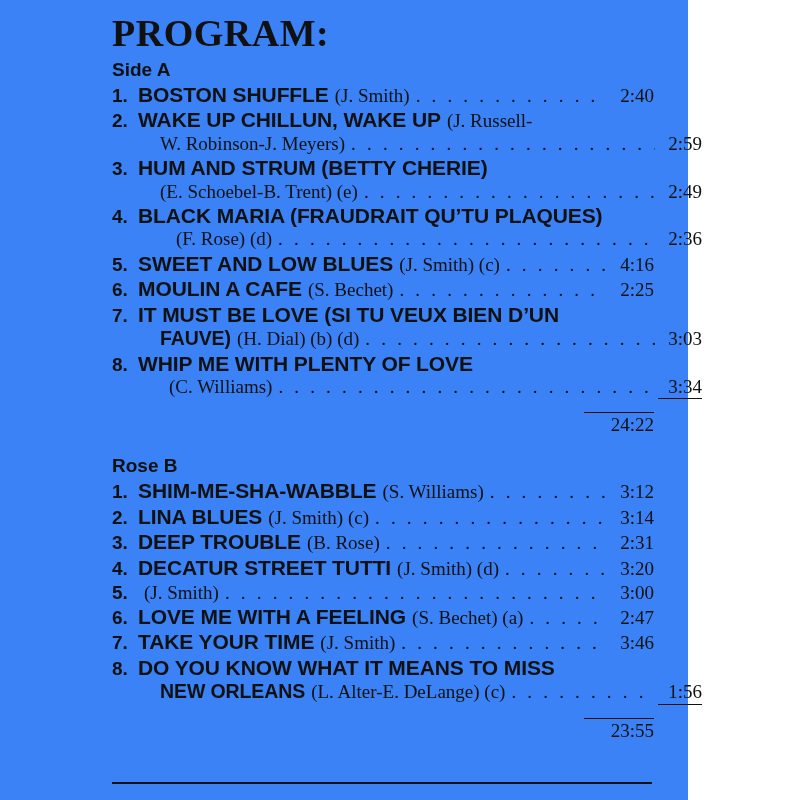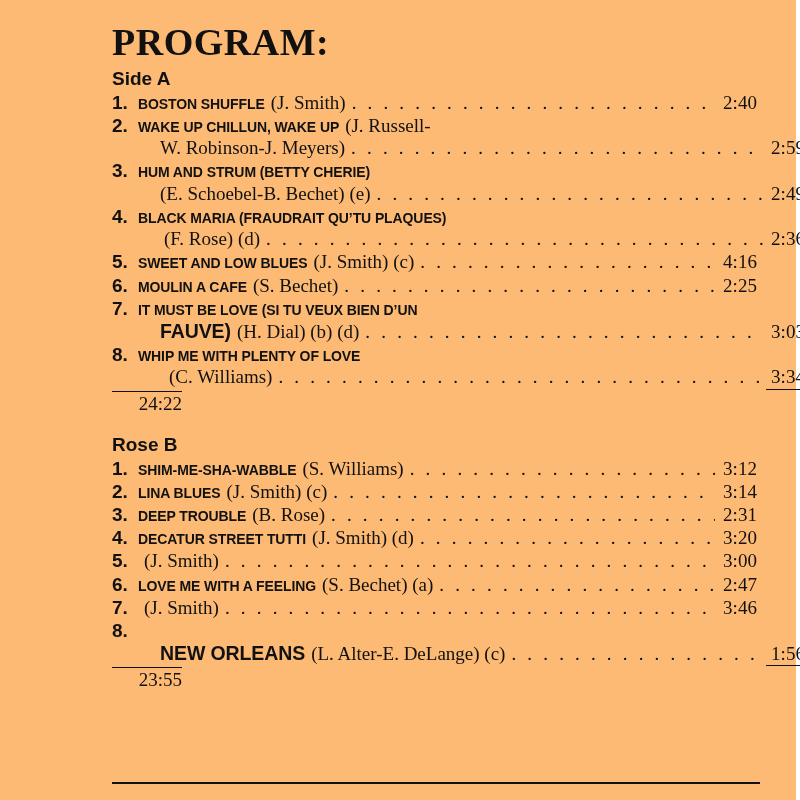--- a/index.html
+++ b/index.html
@@ -9,25 +9,25 @@
   }
   body {
     width: 800px;
     height: 800px;
     font-family: "Liberation Serif", serif;
     color: #111111;
     overflow: hidden;
   }
   .page {
     position: relative;
-    width: 796px;
+    width: 688px;
     height: 800px;
-    background: #fdba74;
+    background: #3b82f6;
     box-sizing: border-box;
-    padding: 23px 34px 0 112px;
+    padding: 14px 34px 0 112px;
   }
   .program-title {
     font-family: "Liberation Serif", serif;
     font-weight: bold;
     font-size: 38px;
     letter-spacing: 0.5px;
     margin: 0 0 2px 0;
     line-height: 1.05;
   }
   .side-heading {
@@ -60,21 +60,21 @@
     font-family: "Liberation Sans", sans-serif;
     font-weight: bold;
     font-size: 19px;
     width: 26px;
     flex: 0 0 26px;
     text-align: left;
   }
   .title {
     font-family: "Liberation Sans", sans-serif;
     font-weight: bold;
-    font-size: 14px;
+    font-size: 21px;
     letter-spacing: -0.1px;
     white-space: nowrap;
   }
   .composer {
     font-family: "Liberation Serif", serif;
     font-size: 19px;
     white-space: nowrap;
     margin-left: 6px;
   }
   .dots {
@@ -84,33 +84,33 @@
     font-family: "Liberation Serif", serif;
     font-size: 19px;
     letter-spacing: 3.2px;
     margin: 0 3px 0 6px;
     color: #111;
   }
   .time {
     font-family: "Liberation Serif", serif;
     font-size: 19px;
     flex: 0 0 auto;
-    text-align: center;
+    text-align: right;
     min-width: 44px;
   }
   .cont {
     padding-left: 48px;
   }
   .cont .title {
     font-size: 19.5px;
   }
   .total-row {
     display: flex;
-    justify-content: flex-start;
-    margin-top: 1px;
+    justify-content: flex-end;
+    margin-top: 13px;
   }
   .total-box {
     border-top: 1.6px solid #111;
     padding-top: 1px;
     min-width: 70px;
     text-align: right;
     font-family: "Liberation Serif", serif;
     font-size: 19px;
   }
   .bottom-rule {
@@ -157,33 +157,33 @@
         <span class="time">2:59</span>
       </div>
     </li>
 
     <li class="track">
       <div class="track-line">
         <span class="num">3.</span>
         <span class="title">HUM AND STRUM (BETTY CHERIE)</span>
       </div>
       <div class="track-line cont">
-        <span class="composer" style="margin-left:0">(E. Schoebel-B. Bechet) (e)</span>
+        <span class="composer" style="margin-left:0">(E. Schoebel-B. Trent) (e)</span>
         <span class="dots">. . . . . . . . . . . . . . . . . . . . . . . . . . . . . . . . . . . . . .</span>
         <span class="time">2:49</span>
       </div>
     </li>
 
     <li class="track">
       <div class="track-line">
         <span class="num">4.</span>
         <span class="title">BLACK MARIA (FRAUDRAIT QU’TU PLAQUES)</span>
       </div>
       <div class="track-line cont">
-        <span class="composer" style="margin-left:4px">(F. Rose) (d)</span>
+        <span class="composer" style="margin-left:16px">(F. Rose) (d)</span>
         <span class="dots">. . . . . . . . . . . . . . . . . . . . . . . . . . . . . . . . . . . . . .</span>
         <span class="time">2:36</span>
       </div>
     </li>
 
     <li class="track">
       <div class="track-line">
         <span class="num">5.</span>
         <span class="title">SWEET AND LOW BLUES</span>
         <span class="composer">(J. Smith) (c)</span>
@@ -290,29 +290,31 @@
         <span class="title">LOVE ME WITH A FEELING</span>
         <span class="composer">(S. Bechet) (a)</span>
         <span class="dots">. . . . . . . . . . . . . . . . . . . . . . . . . . . . . . . . . . . . . .</span>
         <span class="time">2:47</span>
       </div>
     </li>
 
     <li class="track">
       <div class="track-line">
         <span class="num">7.</span>
+        <span class="title">TAKE YOUR TIME</span>
         <span class="composer">(J. Smith)</span>
         <span class="dots">. . . . . . . . . . . . . . . . . . . . . . . . . . . . . . . . . . . . . .</span>
         <span class="time">3:46</span>
       </div>
     </li>
 
     <li class="track">
       <div class="track-line">
         <span class="num">8.</span>
+        <span class="title">DO YOU KNOW WHAT IT MEANS TO MISS</span>
       </div>
       <div class="track-line cont">
         <span class="title">NEW ORLEANS</span>
         <span class="composer">(L. Alter-E. DeLange) (c)</span>
         <span class="dots">. . . . . . . . . . . . . . . . . . . . . . . . . . . . . . . . . . . . . .</span>
         <span class="time underlined-time">1:56</span>
       </div>
     </li>
   </ul>
 

